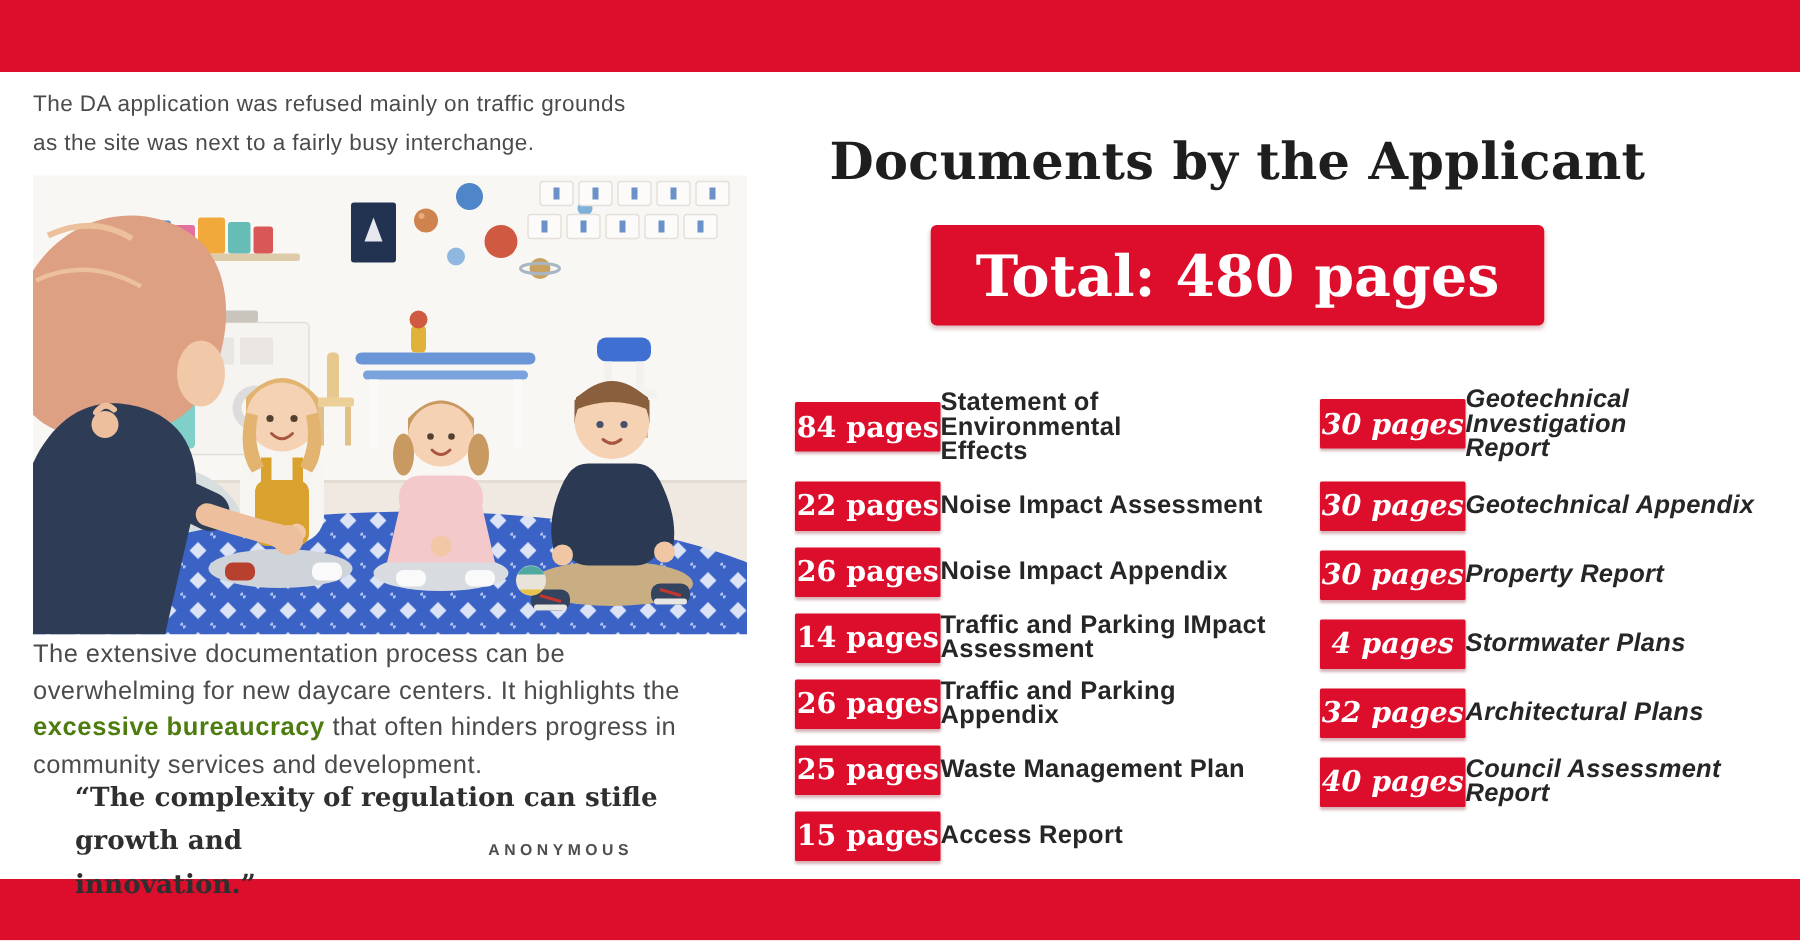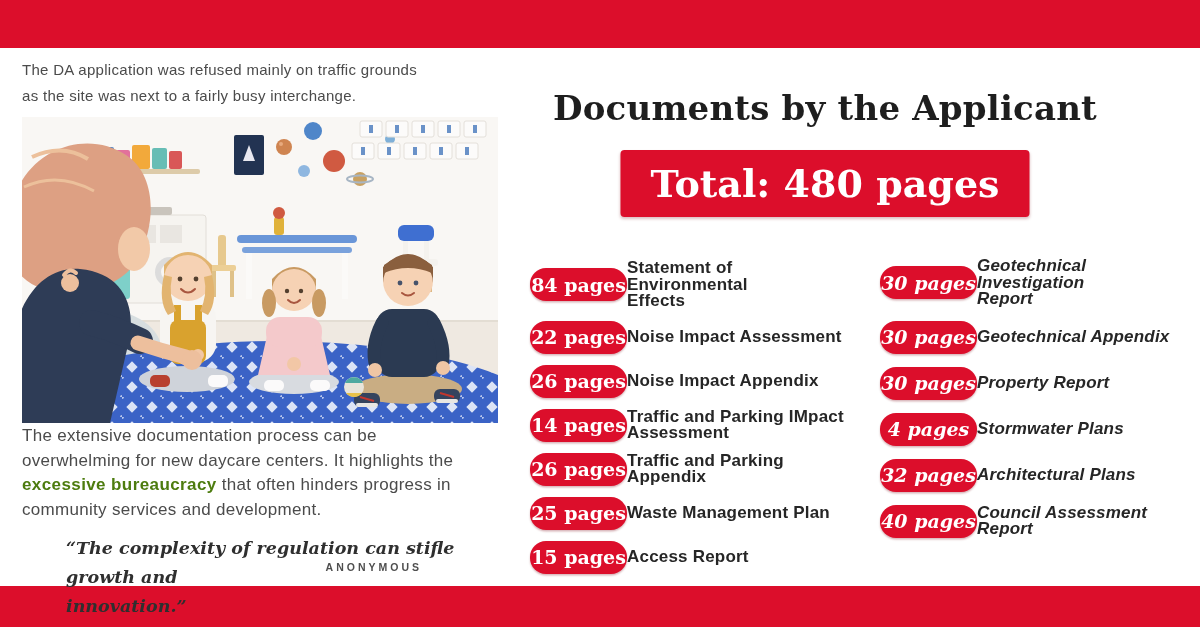--- a/index.html
+++ b/index.html
@@ -23,23 +23,23 @@
     position:absolute; left:22px; top:117px; width:476px; height:306px; margin:0;
     overflow:hidden; background:#f9f7f4;
   }
   .bodytext{
     position:absolute; left:22px; top:424px; width:480px; margin:0;
     font-size:17px; line-height:24.5px; letter-spacing:.3px; color:var(--gray);
     white-space:pre-line;
   }
   .bodytext b{color:#4d7c0f; letter-spacing:.4px;}
   .quote{
-    position:absolute; left:50px; top:518px; width:420px; margin:16px;
+    position:absolute; left:50px; top:518px; width:420px; margin:0;
     font-family:"DejaVu Serif","Liberation Serif",serif;
-    font-style:italic; font-weight:700; font-size:17.5px; line-height:29px;
+    font-weight:700; font-size:17.5px; line-height:29px;
     color:#2f2f2f; white-space:pre-line;
   }
   .attribution{
     position:absolute; left:50px; top:561px; width:372px;
     text-align:right; font-size:10.5px; font-weight:700;
     letter-spacing:3px; color:#4e4e4e;
   }
 
   
   .right{position:absolute; left:510px; top:0; width:640px; height:627px;}
@@ -57,21 +57,21 @@
   }
   .doc-columns{position:absolute; left:20px; top:260px; width:610px;}
   .doc-col{position:absolute; top:0;}
   .doc-col.colL{left:0; width:320px;}
   .doc-col.colR{left:350px; top:-2px; width:300px;font-style:italic;}
   .doc-row{display:flex; align-items:center;}
   .colL .doc-row{margin-bottom:11px;}
   .colR .doc-row{margin-bottom:13px;}
   .pages-badge{
     flex:0 0 97px; height:33px; display:flex; align-items:center; justify-content:center;
-    background:var(--red); color:#fff; border-radius:16px;
+    background:var(--red); color:#fff; border-radius:1px;
     font-family:"DejaVu Serif","Liberation Serif",serif; font-weight:700; font-size:19px;
     box-shadow:0 1.5px 2px rgba(120,0,15,.3);
   }
   .doc-label{
     font-size:17px; font-weight:700; color:var(--ink);
     line-height:16.5px; letter-spacing:.2px; white-space:pre-line;
   }
 </style>
 </head>
 <body>

